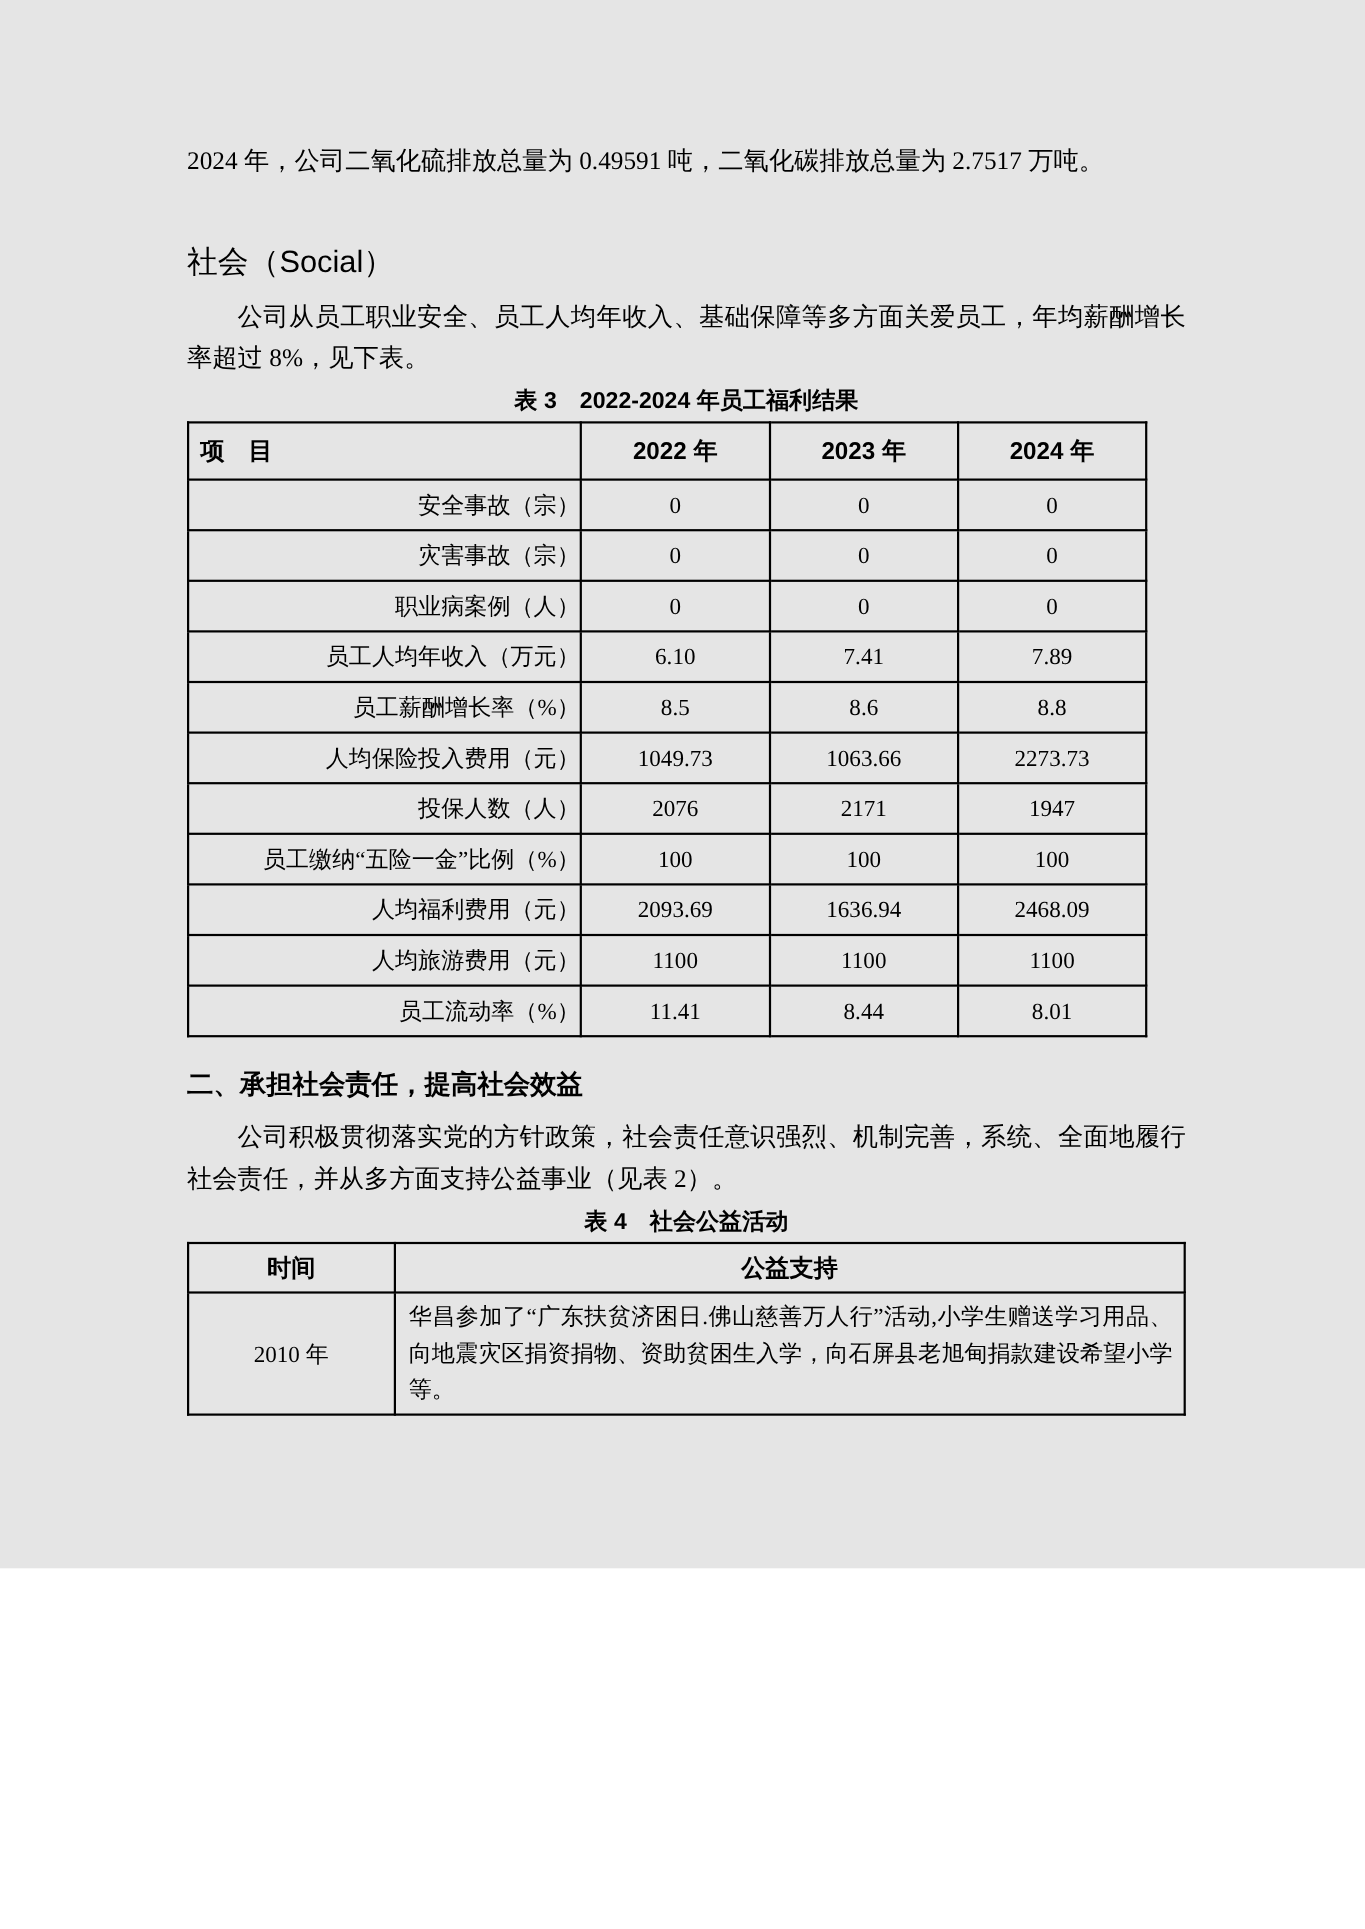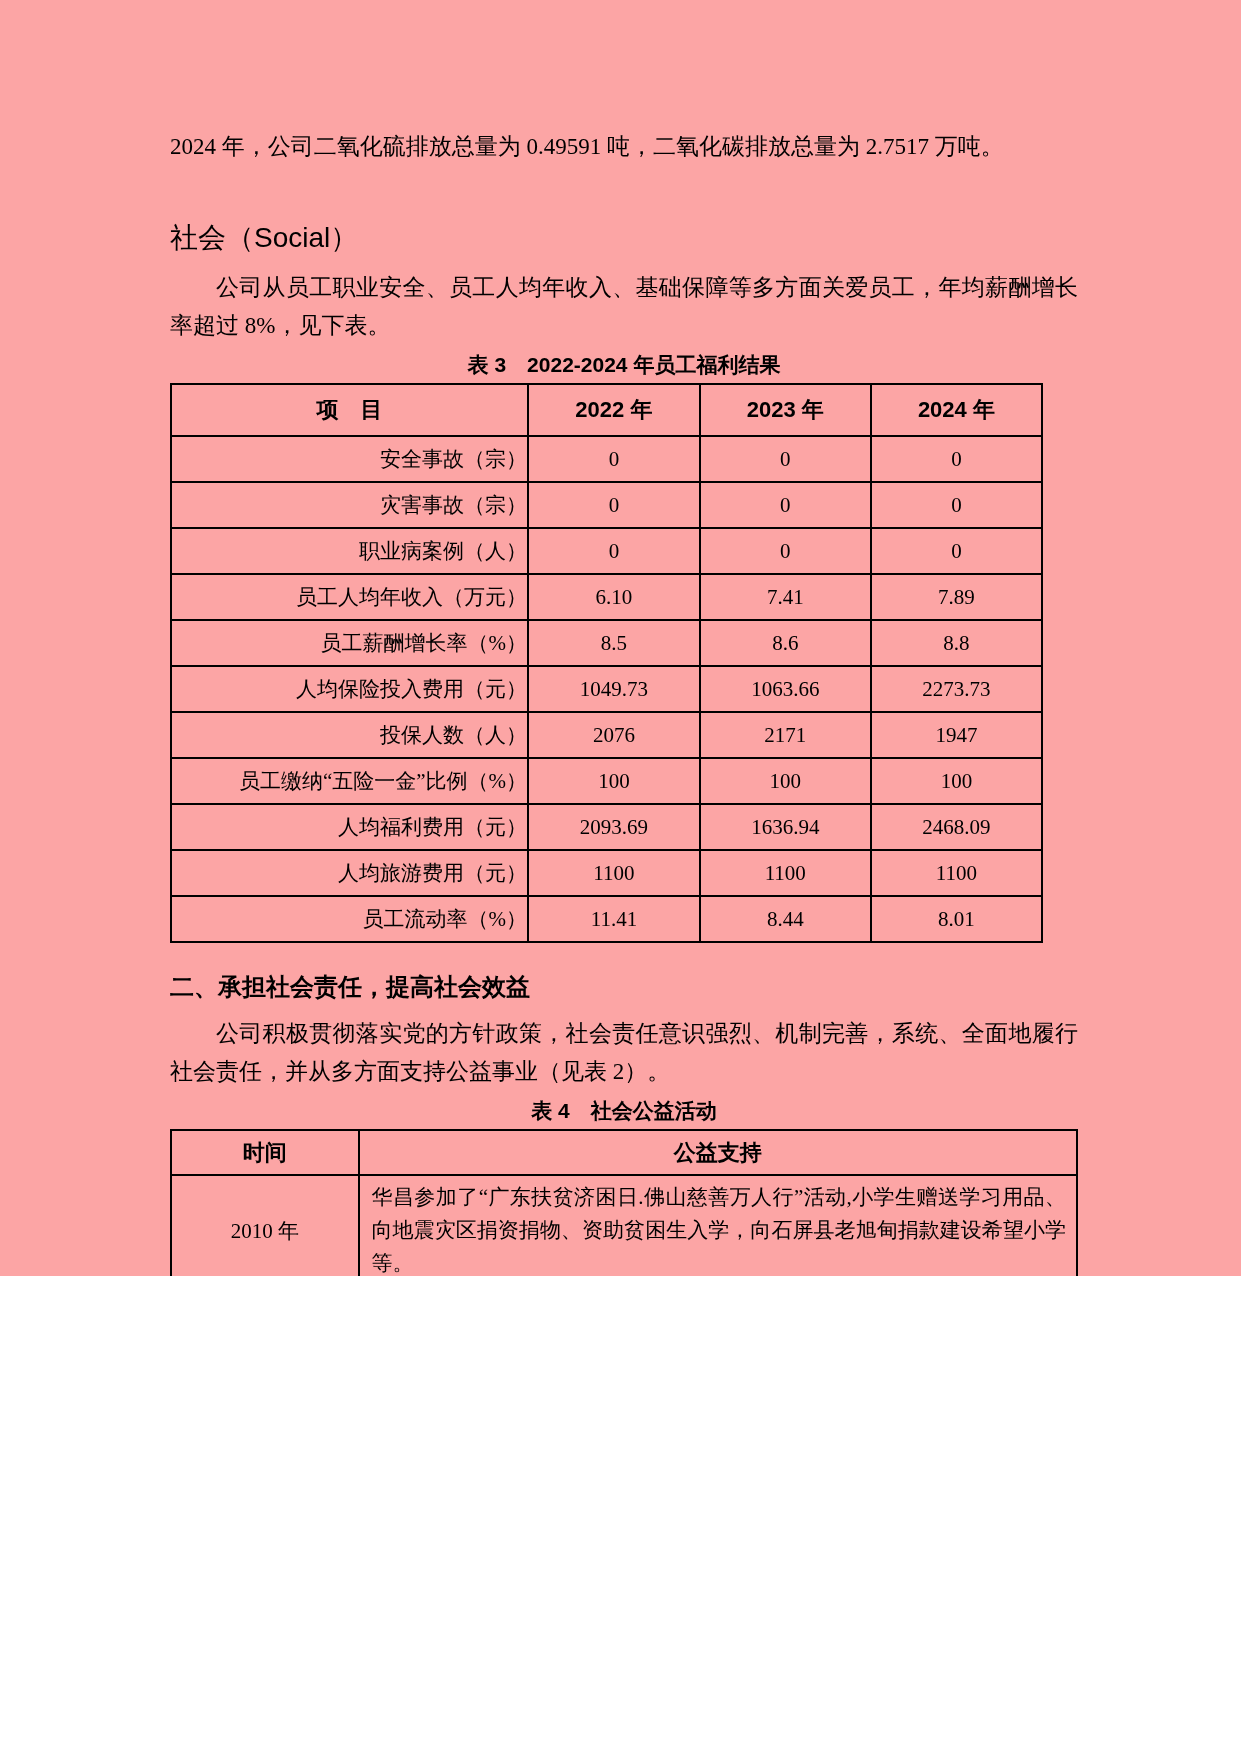--- a/index.html
+++ b/index.html
@@ -1,21 +1,21 @@
 <!DOCTYPE html>
 <html><head>
 <meta charset="utf-8">
 <style>
   * { margin:0; padding:0; box-sizing:border-box; }
   html,body { background:#ffffff; }
   .page {
     position:relative;
-    width:1241px; height:1276px;
+    width:1241px; height:1426px;
     margin:0 auto;
-    background:#fca5a5;
+    background:#e5e5e5;
     color:#000000;
     font-family:"Liberation Serif","DejaVu Serif",serif;
     overflow:hidden;
   }
   .content { position:absolute; left:170px; top:0; width:908px; }
 
   .body-text {
     font-size:23px; line-height:38px;
     text-align:justify; text-indent:2em;
   }
@@ -51,21 +51,21 @@
   th, td { border:2px solid #000; }
 
   .welfare-table { width:873px; }
   .welfare-table th {
     height:52px;
     font-size:22px;
     font-family:"Liberation Sans","DejaVu Sans",sans-serif;
     font-weight:bold;
     text-align:center; vertical-align:middle;
   }
-  .welfare-table th.label-head { text-align:center; }
+  .welfare-table th.label-head { text-align:left; padding-left:10px; }
   .welfare-table td {
     height:46px;
     font-size:21px;
     vertical-align:middle;
   }
   .welfare-table td.label-cell { text-align:right; padding-left:8px; }
   .welfare-table td.value-cell { text-align:center; }
 
   .charity-table { width:908px; }
   .charity-table th {

